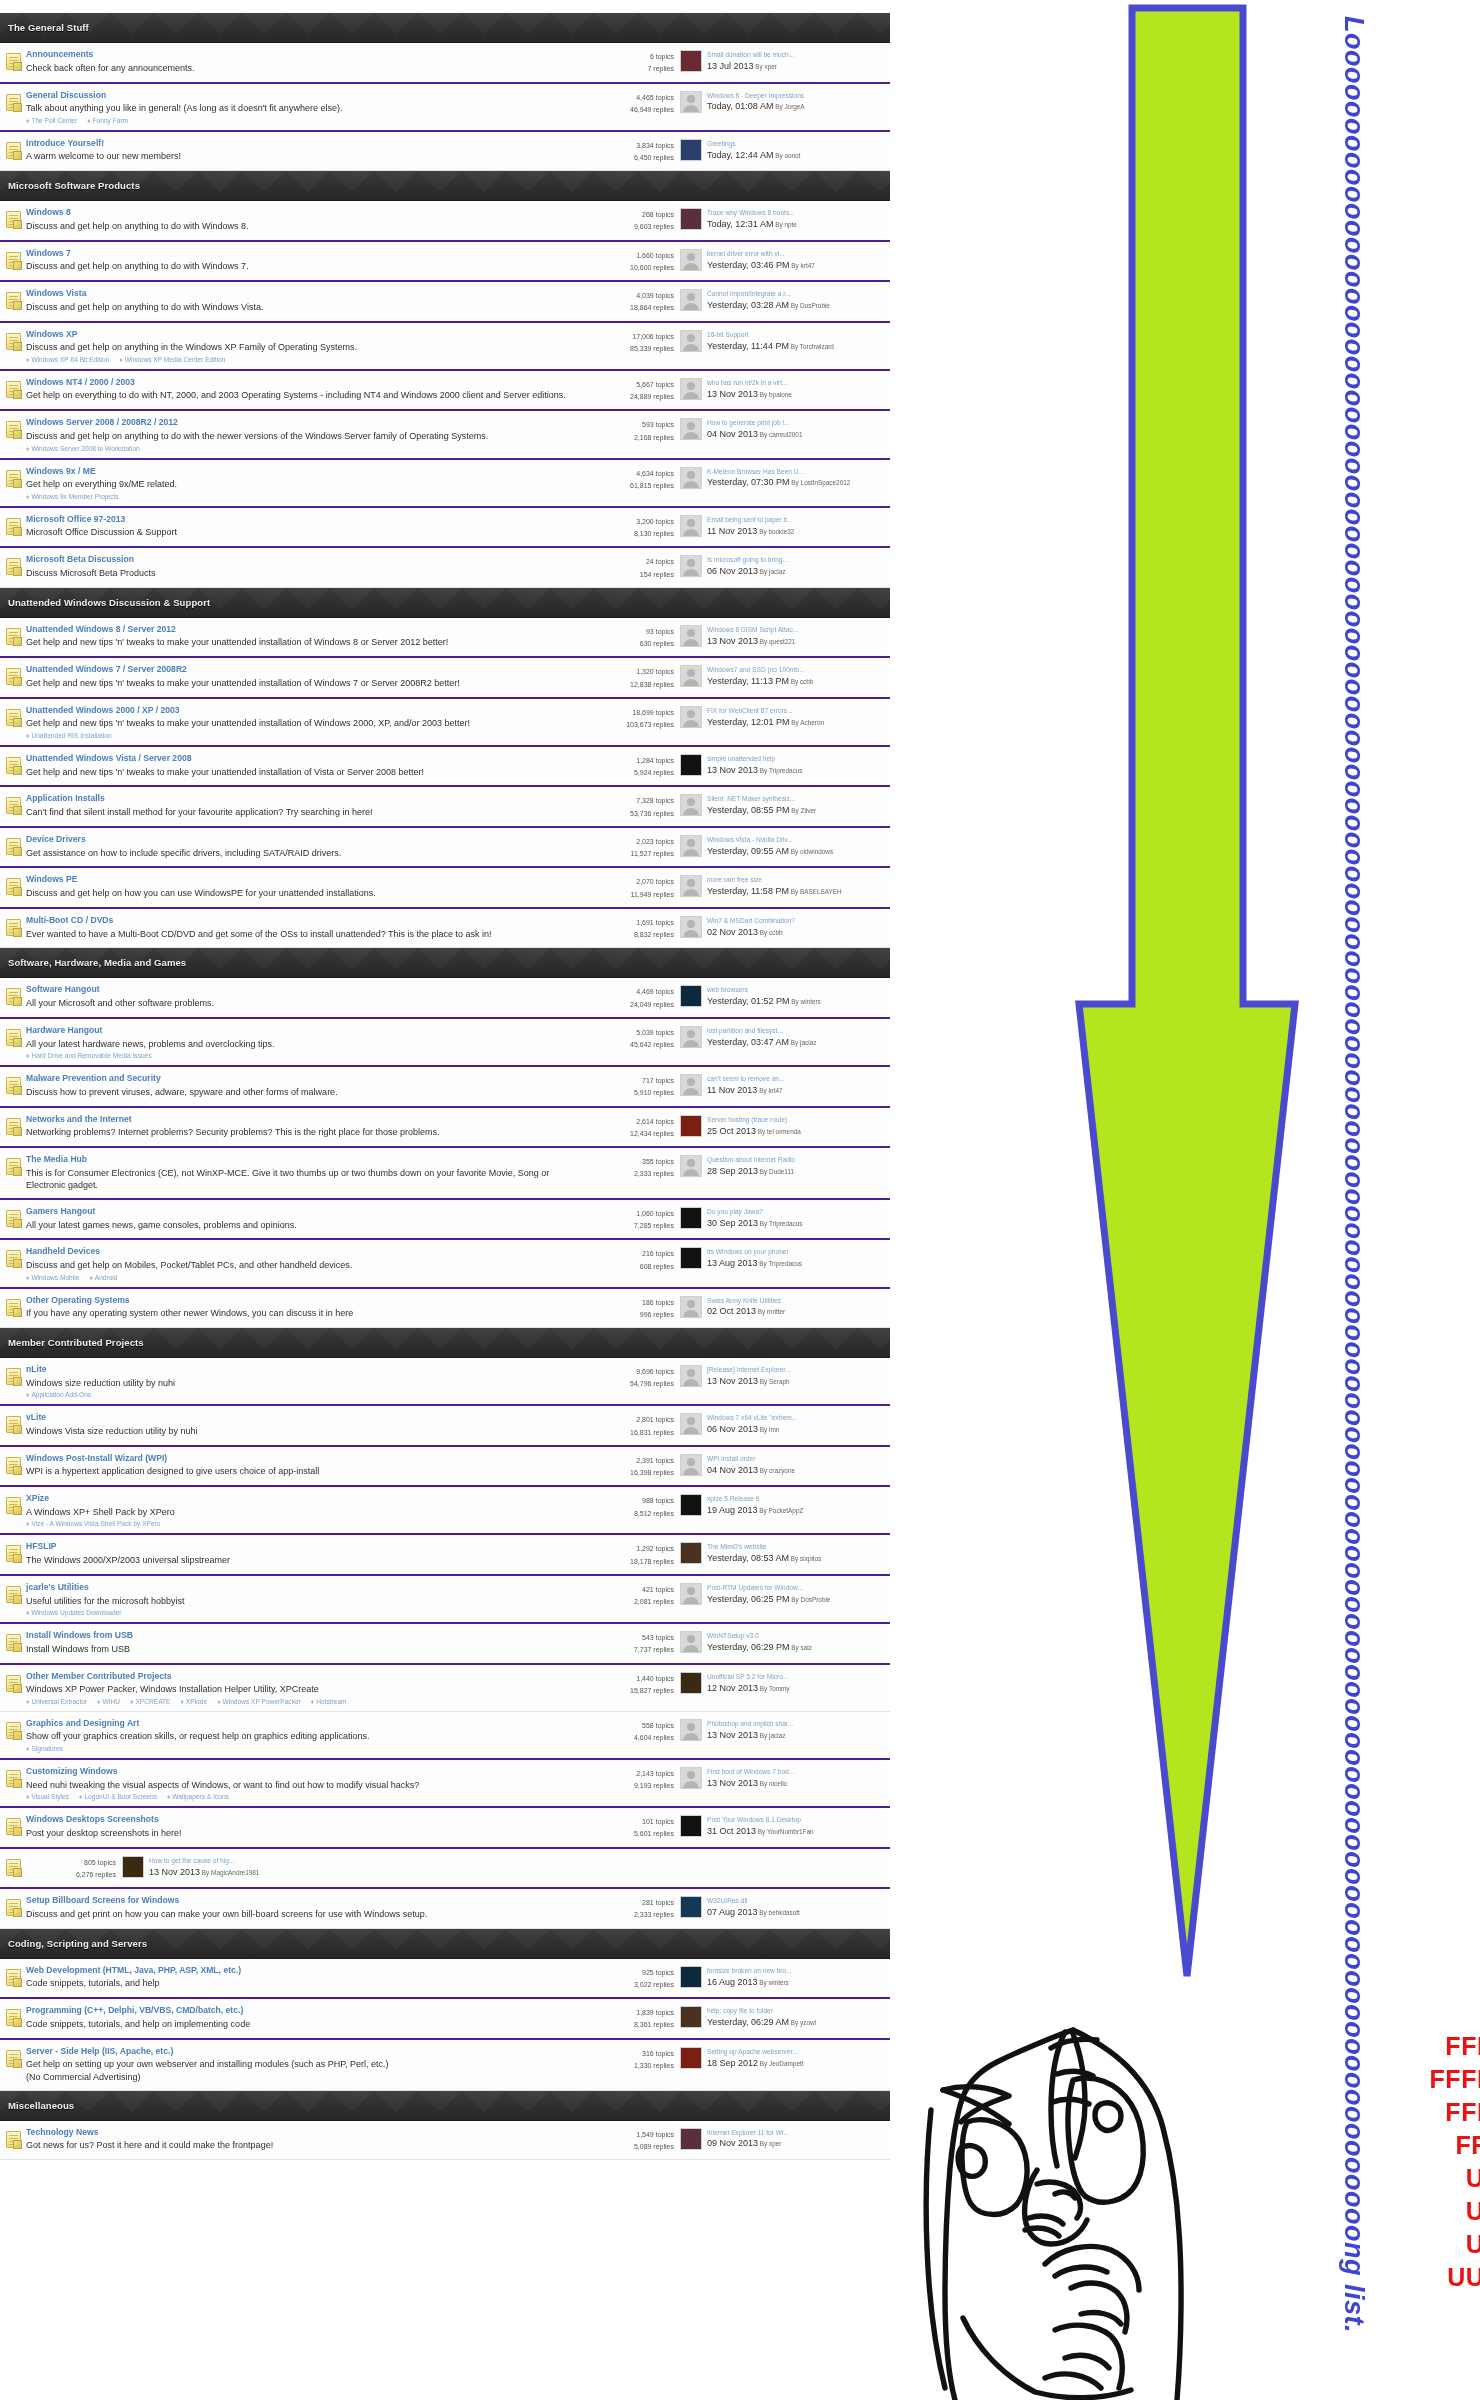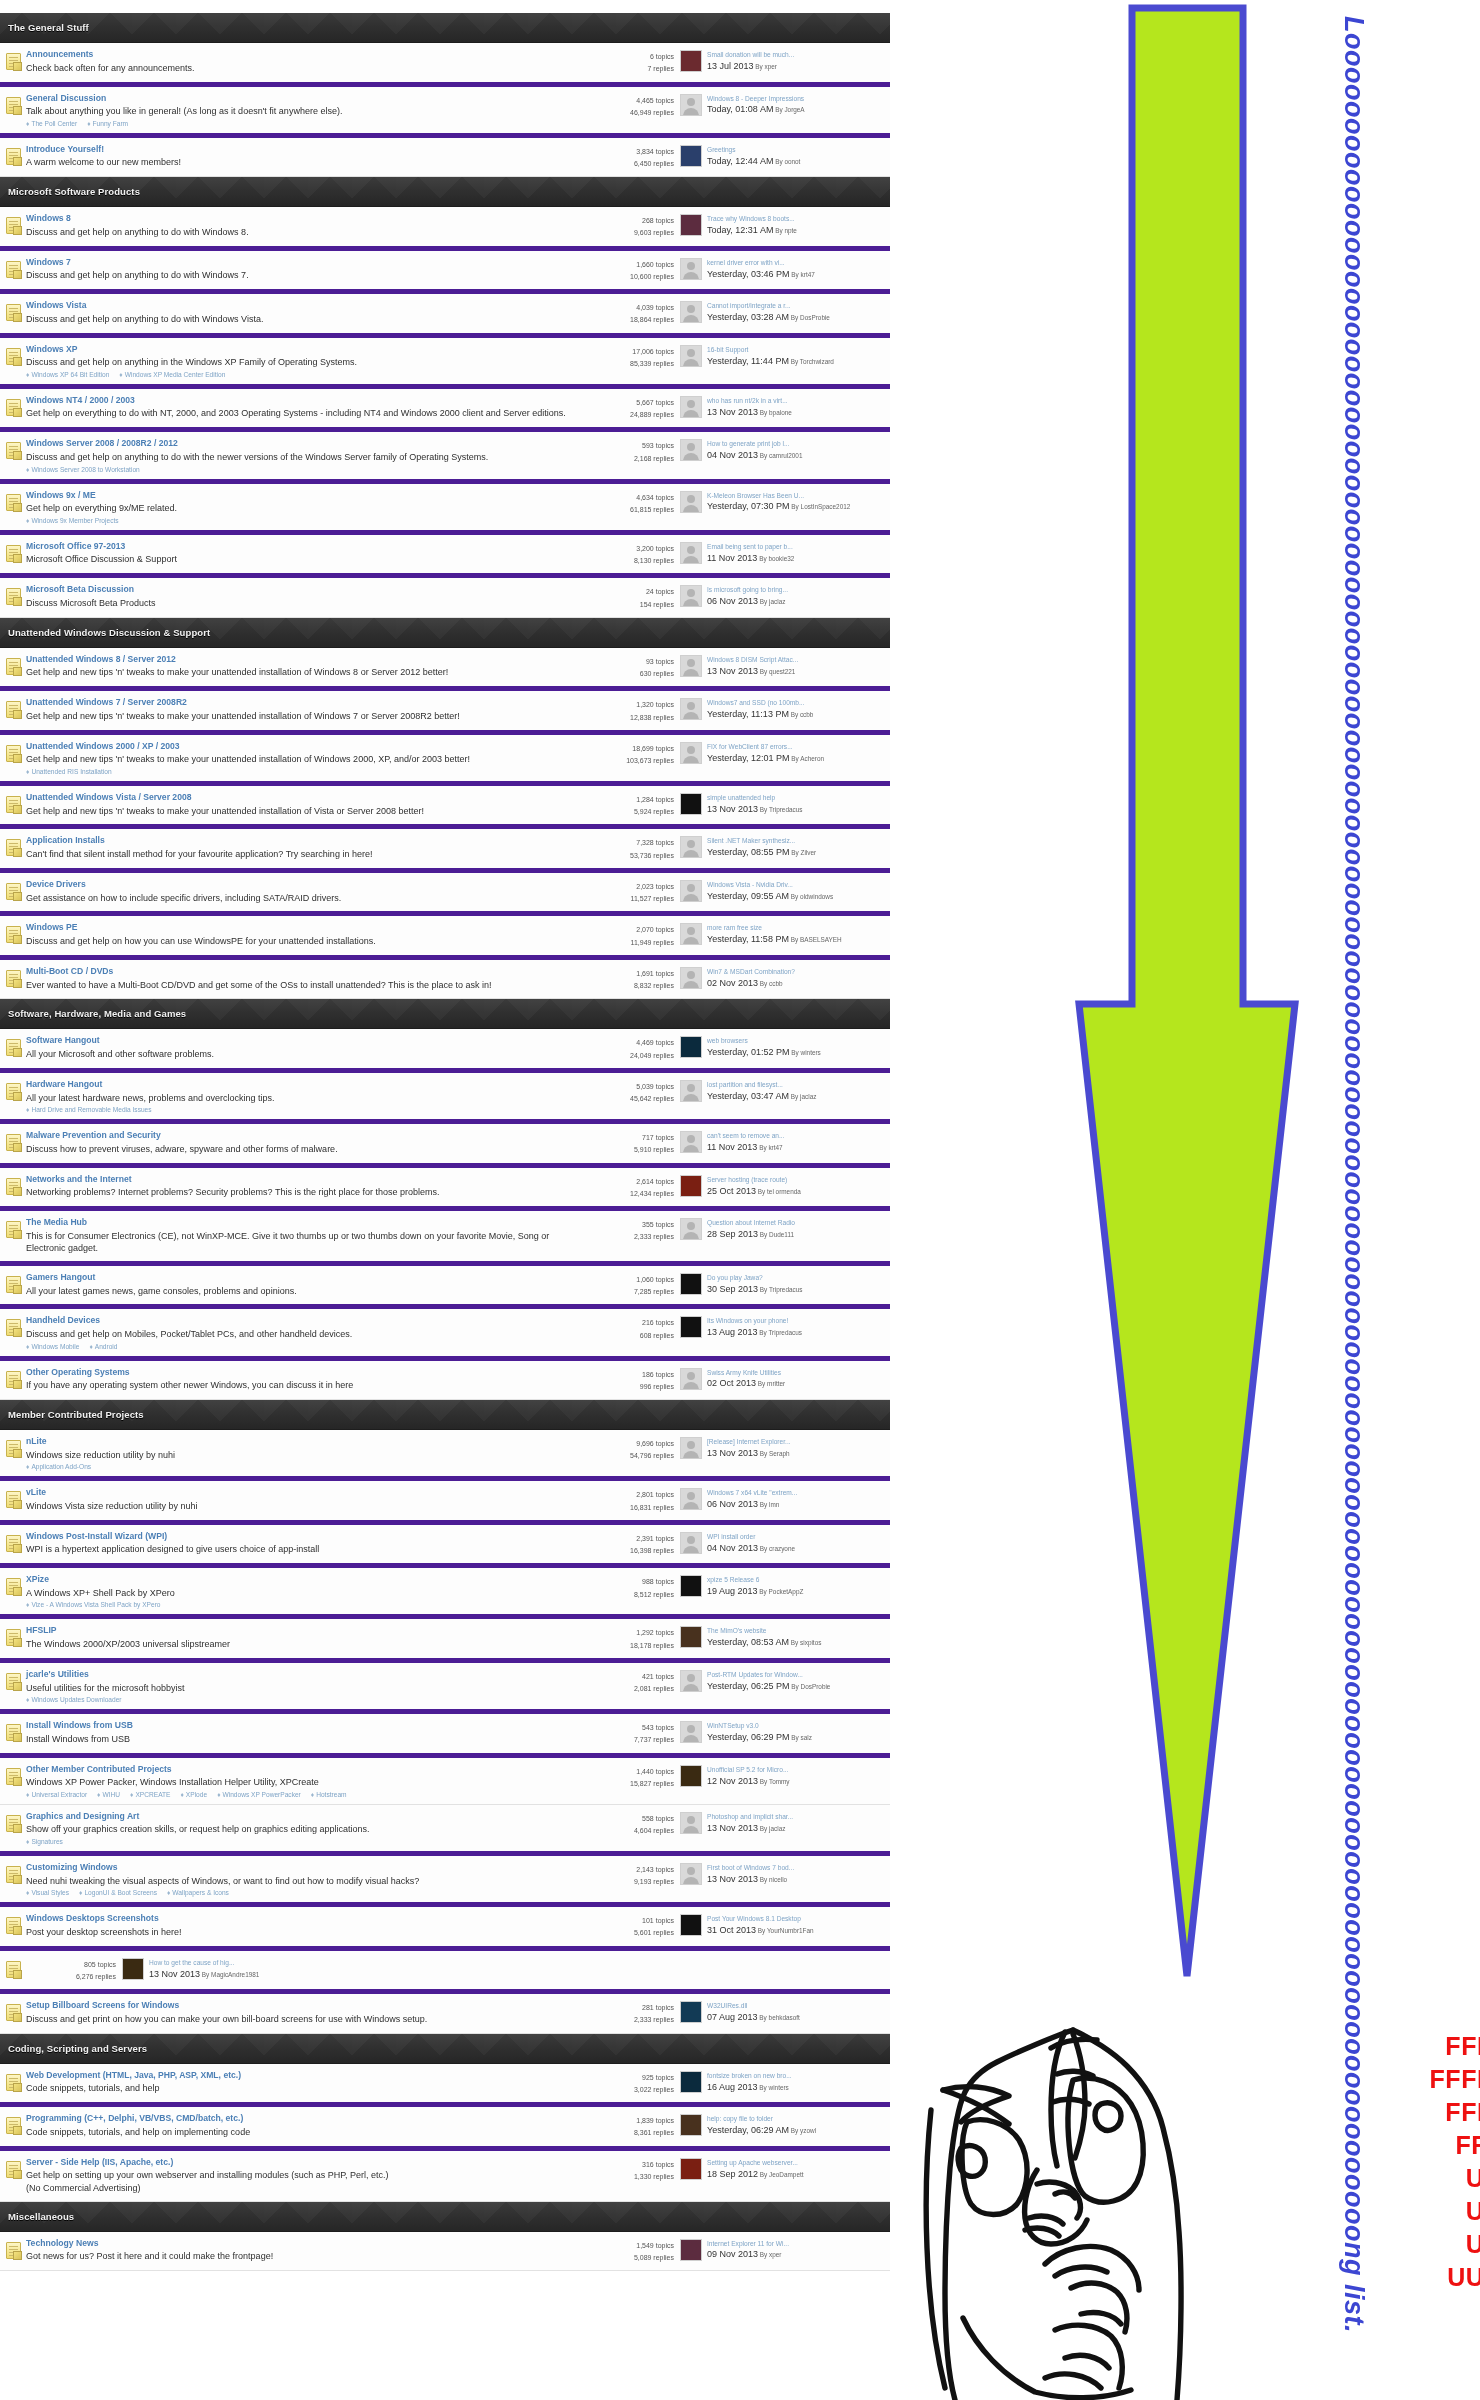--- a/index.html
+++ b/index.html
@@ -41,21 +41,21 @@
   .cat-head-title {
     font-size:9.5px; font-weight:bold; letter-spacing:.1px;
     color:#f2f2f2;
     text-shadow:0 1px 0 #000;
     white-space:nowrap;
   }
 
   .frow {
     display:flex;
     align-items:flex-start;
-    border-bottom:5px solid #4c1d95;
+    border-bottom:2px solid #4c1d95;
     background:#fdfdfd;
     padding:6px 4px 6px 0;
     min-height:26px;
   }
   .frow:last-child { border-bottom:none; }
 
   
   .ficon {
     width:26px; flex:0 0 26px;
     display:flex; align-items:center; justify-content:center;

